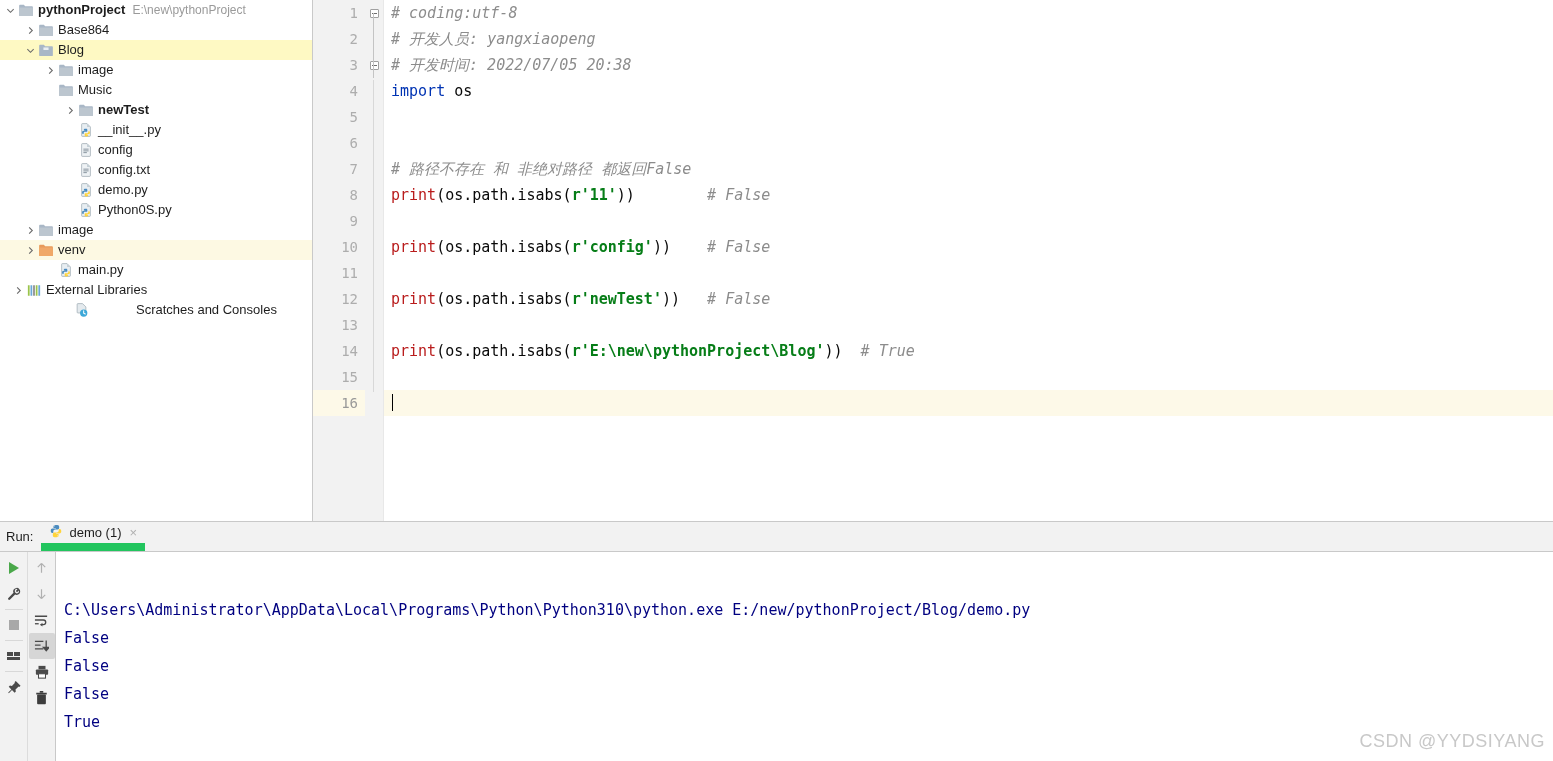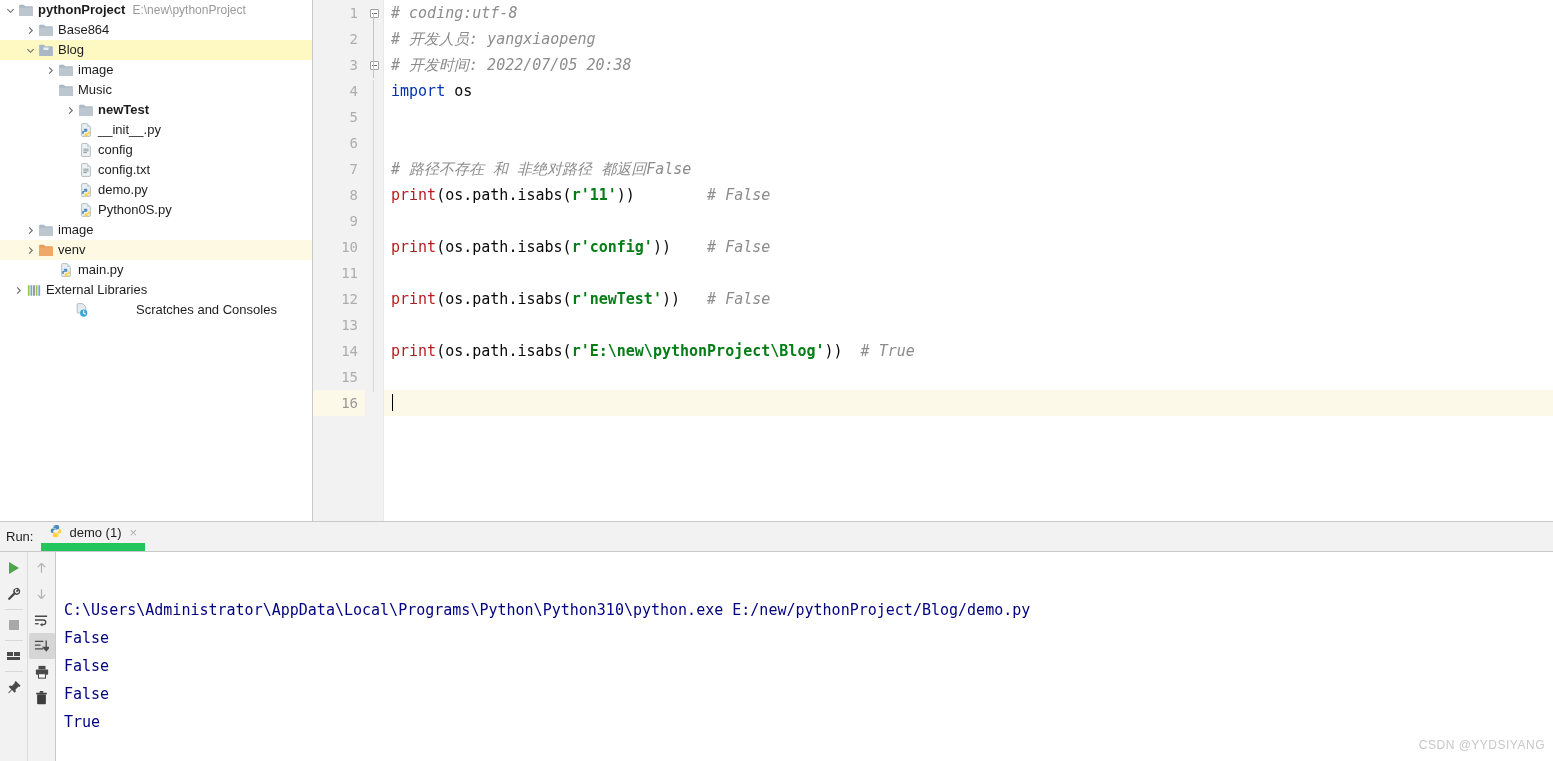--- a/index.html
+++ b/index.html
@@ -146,21 +146,21 @@
     font-family: "DejaVu Sans Mono", monospace;
     font-size: 15px; color: #000080;
     padding: 8px 0 0 8px;
     overflow: hidden; white-space: pre;
     position: relative;
   }
   .cline { height: 28px; line-height: 28px; color: #000080; }
 
   .watermark {
     position: absolute; right: 8px; bottom: 9px;
-    font-size: 12px; color: #c8c8c8; letter-spacing: .5px;
+    font-size: 18px; color: #c8c8c8; letter-spacing: .5px;
     font-family: "Liberation Sans", sans-serif;
     pointer-events: none;
   }
 </style>
 </head>
 <body>
 
 <div id="app">
 
   <div class="top-split">

